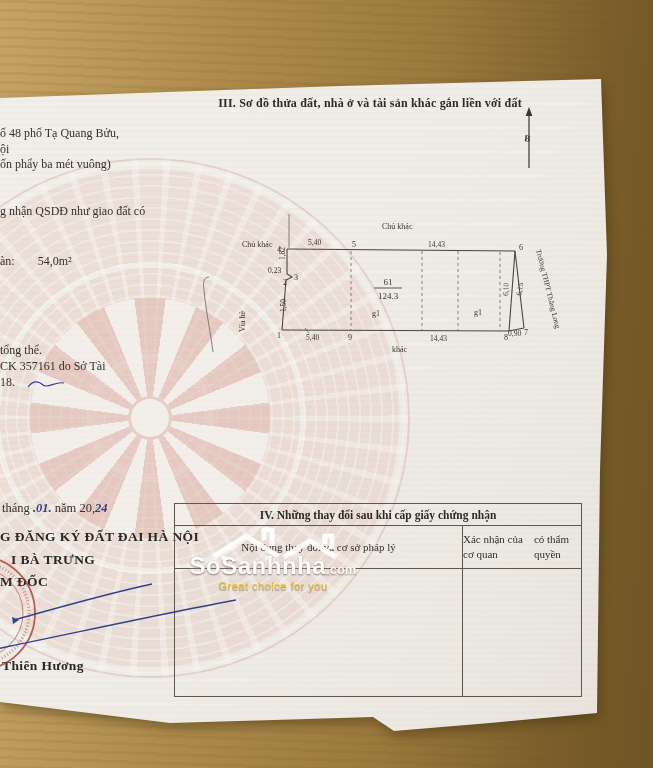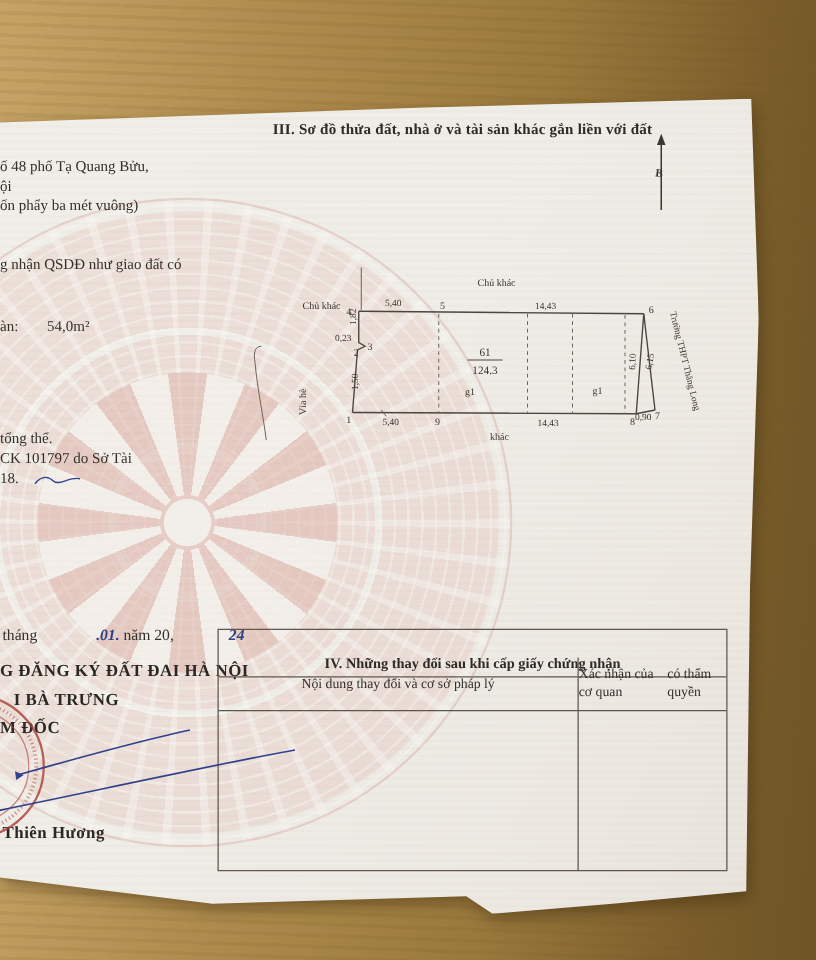--- a/index.html
+++ b/index.html
@@ -30,25 +30,25 @@
         rgba(214,148,136,.34) 156px 248px, rgba(0,0,0,0) 250px);
     border:2px solid rgba(176,80,66,.35);box-sizing:border-box;}
   .emblem .star{position:absolute;left:140px;top:140px;width:240px;height:240px;border-radius:50%;
     background:repeating-conic-gradient(from -7.5deg, rgba(206,134,122,.55) 0 15deg, rgba(246,241,237,.95) 15deg 30deg);}
   .emblem .hub{position:absolute;left:238px;top:238px;width:44px;height:44px;border-radius:50%;
     background:#f6f1ed;border:3px solid rgba(206,134,122,.6);box-sizing:border-box;}
   .txt{position:absolute;white-space:nowrap;}
   .frag{font-size:12px;color:#33302b;}
   .hdr3{font-size:12px;font-weight:bold;color:#2e2a26;letter-spacing:.2px;}
   .office{font-size:13.5px;font-weight:bold;color:#2b2824;letter-spacing:.4px;margin-top:12px;}
-  .hand{font-style:italic;color:#2e3f86;font-weight:bold;margin-left:44px;}
+  .hand{font-style:italic;color:#2e3f86;font-weight:bold;}
   
   .tbl{position:absolute;left:174px;top:503px;width:408px;height:194px;
        border:1px solid #5f564c;box-sizing:border-box;}
-  .tbl .trow1{position:absolute;left:0;top:16px;right:0;height:21px;border-bottom:1px solid #5f564c;
+  .tbl .trow1{position:absolute;left:0;top:0;right:0;height:21px;border-bottom:1px solid #5f564c;
        display:flex;align-items:center;justify-content:center;font-size:11.5px;font-weight:bold;color:#2e2a26;}
   .tbl .trow2{position:absolute;left:0;top:22px;right:0;height:42px;border-bottom:1px solid #5f564c;}
   .tbl .cdiv{position:absolute;left:287px;top:22px;bottom:0;width:1px;background:#5f564c;}
   .tbl .c1{position:absolute;left:0;top:22px;width:287px;height:42px;display:flex;align-items:center;
        justify-content:center;font-size:11px;color:#332f2a;}
   .tbl .c2{position:absolute;left:288px;top:22px;right:0;height:42px;display:flex;
        align-items:center;justify-content:center;font-size:11px;color:#332f2a;line-height:1.35;}
   
   .wm{position:absolute;left:168px;top:528px;width:210px;height:68px;pointer-events:none;}
   .wm-brand{position:absolute;left:0;top:24px;width:210px;text-align:center;
@@ -79,21 +79,21 @@
 
     <div class="txt frag" style="left:0;top:126px;">ố 48 phố Tạ Quang Bửu,</div>
     <div class="txt frag" style="left:0;top:142px;">ội</div>
     <div class="txt frag" style="left:0;top:157px;">ốn phẩy ba mét vuông)</div>
     <div class="txt frag" style="left:0;top:204px;">g nhận QSDĐ như giao đất có</div>
     <div class="txt frag" style="left:0;top:254px;">
       <span>àn:</span>
       <span style="margin-left:20px;">54,0m²</span>
     </div>
     <div class="txt frag" style="left:0;top:343px;">tổng thể.</div>
-    <div class="txt frag" style="left:0;top:359px;">CK 101797 do Sở Tài</div>
+    <div class="txt frag" style="left:0;top:359px;">CK 357161 do Sở Tài</div>
     <div class="txt frag" style="left:0;top:375px;">18.</div>
 
     <div class="txt frag" style="left:2px;top:501px;font-size:12.5px;">
       <span>tháng</span>
       <span class="hand">.01.</span>
       <span>năm 20,</span><span class="hand">24</span>
     </div>
     <div class="txt office" style="left:0;top:517px;">G ĐĂNG KÝ ĐẤT ĐAI HÀ NỘI</div>
     <div class="txt office" style="left:0;top:540px;padding-left:11px;">I BÀ TRƯNG</div>
     <div class="txt office" style="left:0;top:562px;">M ĐỐC</div>
@@ -184,16 +184,29 @@
       </g>
 
       <g fill="none" stroke="#32418c" stroke-width="1.4">
         <path d="M14,620 C60,607 110,593 152,584"></path>
         <path d="M-4,649 C70,634 170,612 236,600"></path>
         <polygon points="12,617 19,620 13,624" fill="#32418c" stroke="none"></polygon>
         <path d="M28,387 C34,379 40,382 43,385 C47,389 56,381 64,383" stroke-width="1.1"></path>
       </g>
     </svg>
 
+    <div class="wm">
+      <svg width="210" height="40" viewBox="0 0 210 40" style="position:absolute;left:0;top:-8px;">
+        <g fill="none" stroke="#ffffff" stroke-width="5" stroke-linejoin="round" opacity="0.9">
+          <path d="M46,36 L78,16 L110,36"></path>
+          <path d="M96,20 L96,10 L104,10 L104,26"></path>
+          <path d="M56,36 L56,40 M100,36 L100,40"></path>
+          <path d="M116,37 L142,21 L168,37"></path>
+          <path d="M157,24 L157,16 L164,16 L164,29"></path>
+        </g>
+      </svg>
+      <div class="wm-brand"><span>SoSanhnha</span><span class="wm-tld">.com</span></div>
+      <div class="wm-tag">Great choice for you</div>
+    </div>
 
   </div>
   </div>
 </div>
 
 </body></html>

